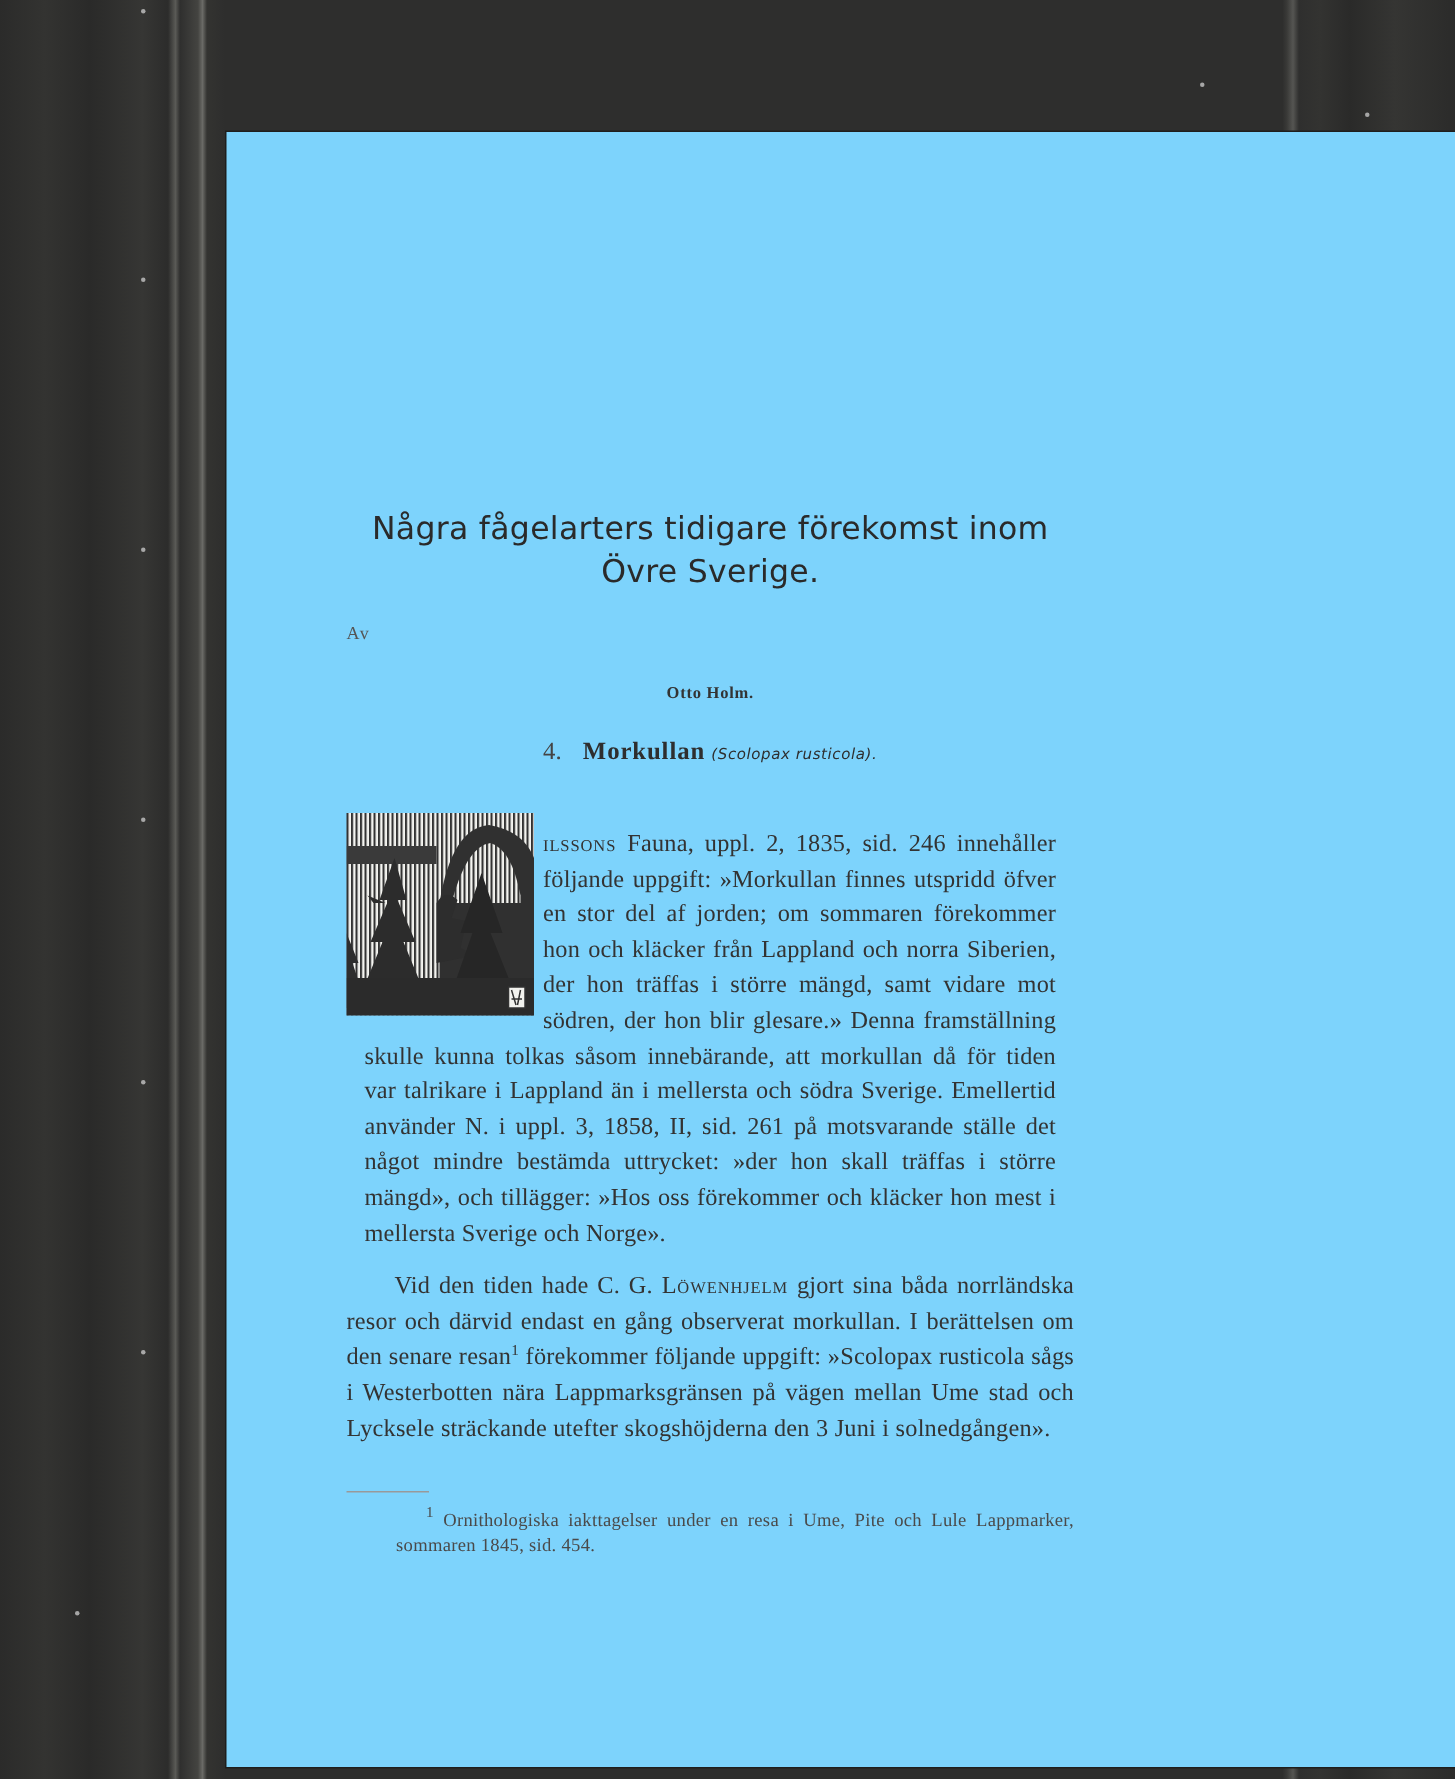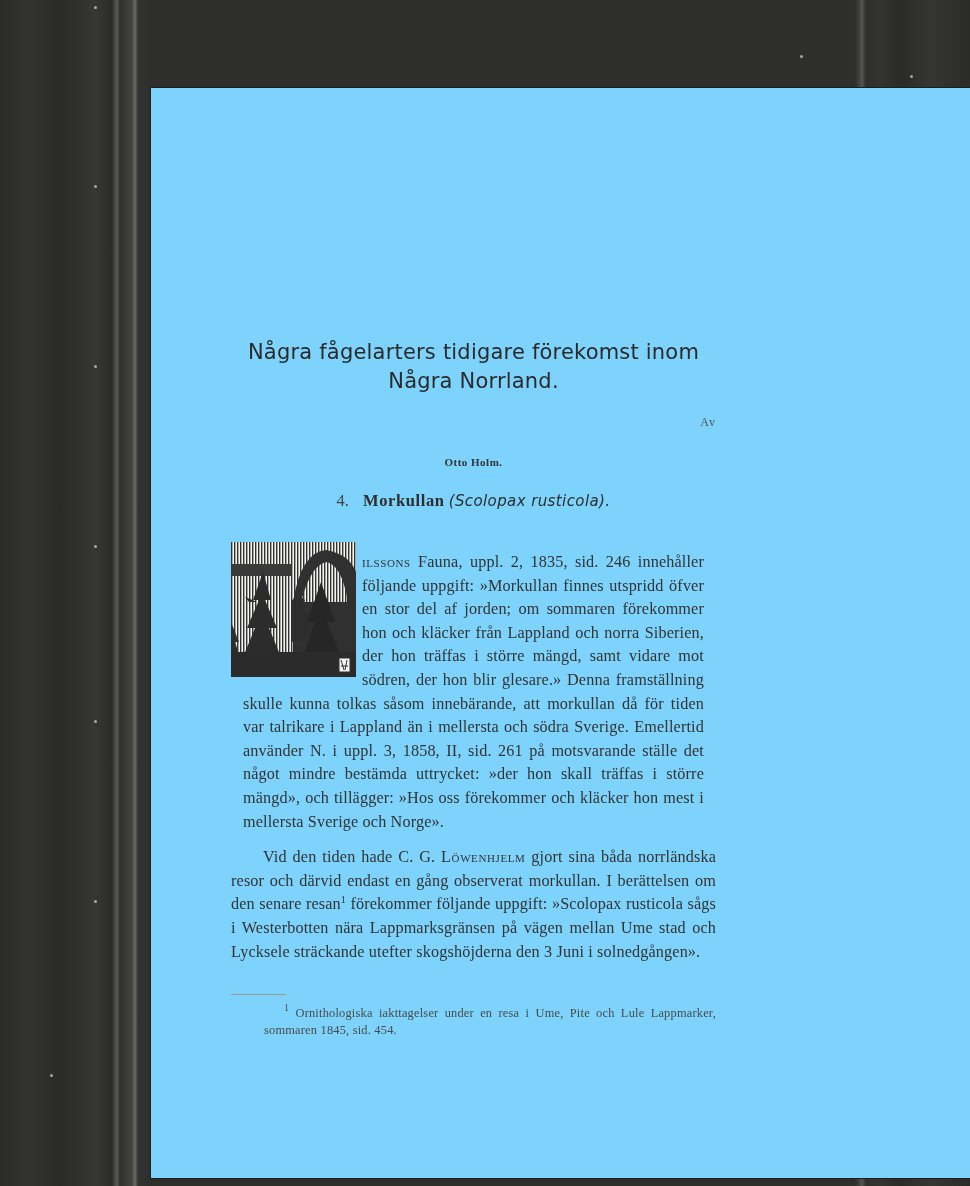--- a/index.html
+++ b/index.html
@@ -26,36 +26,36 @@
 
   .title {
     position: absolute; left: 0; top: 250px; width: 100%;
     text-align: center;
     font-family: "DejaVu Sans", "Liberation Sans", sans-serif;
     font-size: 21px; line-height: 29px; letter-spacing: 0.2px;
     color: #2a2a2a; margin: 0; font-weight: normal;
   }
   .byline {
     position: absolute; left: 0; top: 327px; width: 100%;
-    text-align: right; font-size: 12px; color: #555; letter-spacing: 1px;
+    text-align: left; font-size: 12px; color: #555; letter-spacing: 1px;
   }
   .author {
     position: absolute; left: 0; top: 368px; width: 100%;
     text-align: center; font-size: 11px; font-weight: bold; color: #333;
     letter-spacing: 0.5px;
   }
   .section-heading {
     position: absolute; left: 0; top: 403px; width: 100%;
     text-align: center; font-size: 16.5px; color: #2e2e2e;
   }
   .section-heading .num { font-weight: normal; margin-right: 10px; color: #444; }
   .section-heading .name { font-weight: bold; letter-spacing: 0.6px; margin-top: 31px; }
   .section-heading .latin {
     font-family: "DejaVu Sans", "Liberation Sans", sans-serif; font-style: italic;
-    font-size: 15px; letter-spacing: 0.4px;
+    font-size: 10px; letter-spacing: 0.4px;
   }
 
   .body-text {
     position: absolute; left: 0; top: 451px; width: 100%;
     font-size: 16.2px; line-height: 23.6px; text-align: justify;
     color: #333; letter-spacing: 0.15px;
   }
   .woodcut {
     float: left; width: 125px; height: 135px; margin: 3px 6px 0 0;
     background: #2f2f2f; position: relative; overflow: hidden;
@@ -88,21 +88,21 @@
 <div class="speck" style="left:94px;top:900px"></div>
 <div class="speck" style="left:50px;top:1074px"></div>
 <div class="speck" style="left:800px;top:55px"></div>
 <div class="speck" style="left:910px;top:75px"></div>
 
 <div class="page">
   <div class="content">
 
     <h1 class="title">
       <span>Några fågelarters tidigare förekomst inom</span><br>
-      <span>Några Norrland.</span>
+      <span>Övre Sverige.</span>
     </h1>
 
     <div class="byline">Av</div>
     <div class="author">Otto Holm.</div>
 
     <div class="section-heading">
       <span class="num">4.</span>
       <span class="name">Morkullan</span>
       <span class="latin">(Scolopax rusticola).</span>
     </div>

